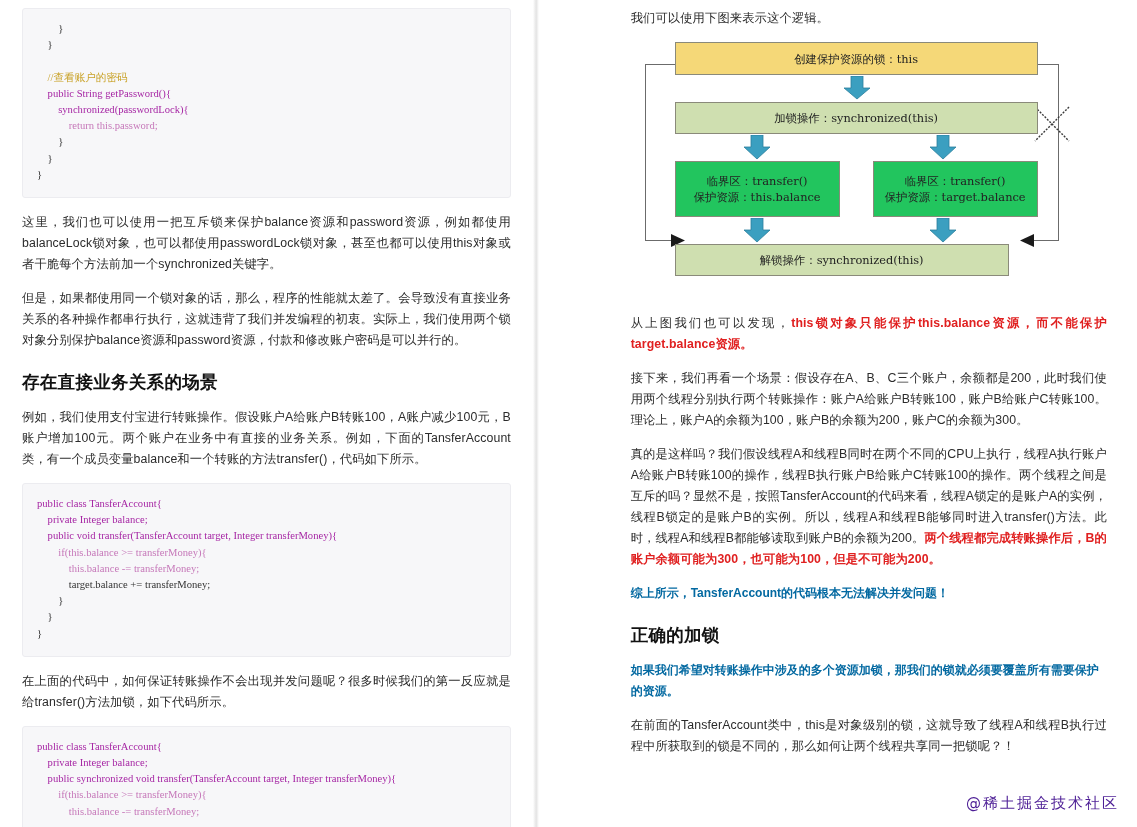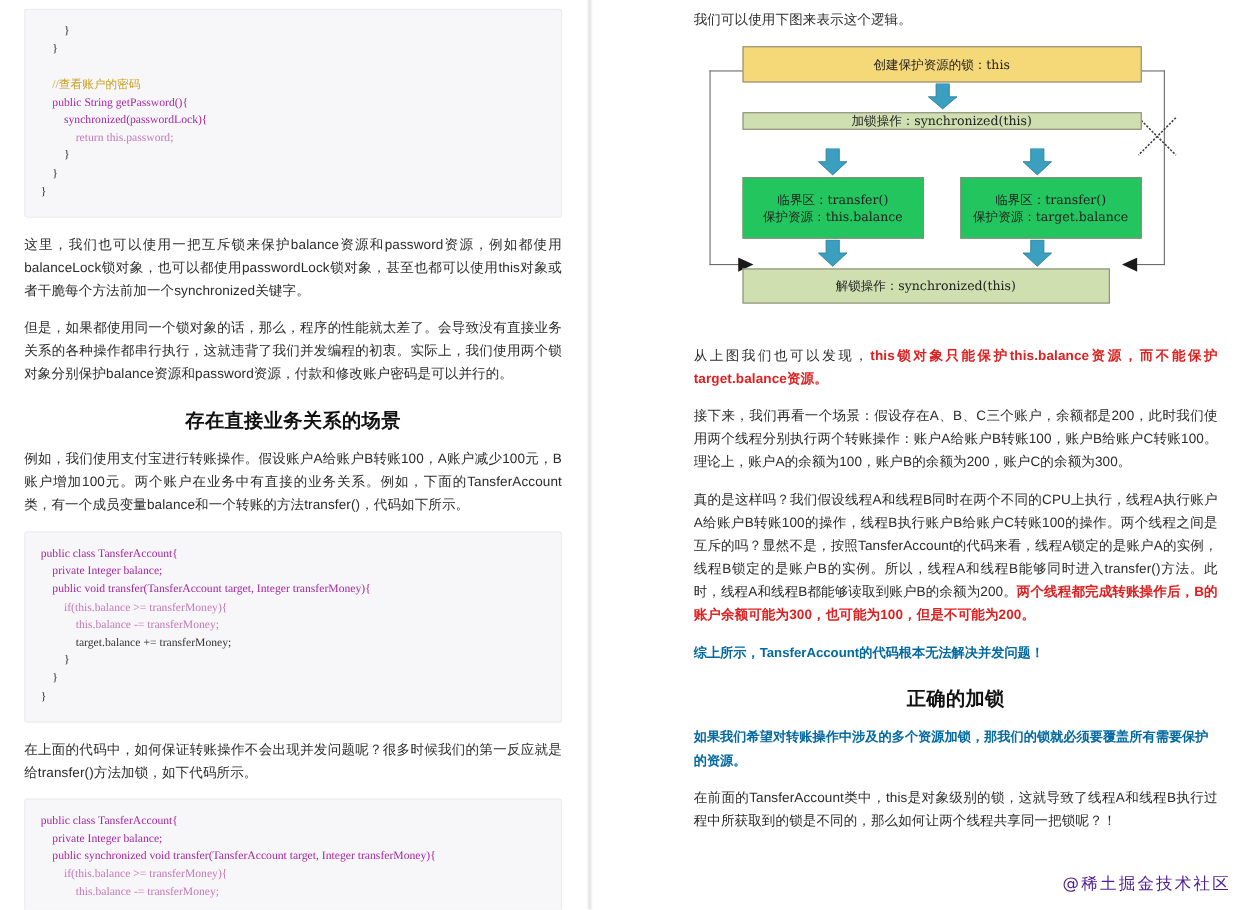--- a/index.html
+++ b/index.html
@@ -23,21 +23,20 @@
     color:#2b2b2b;
     letter-spacing:.1px;
     text-align:justify;
   }
   h3.heading{
     font-size:17.5px;
     font-weight:bold;
     margin:19px 0 13px 0;
     color:#111;
     letter-spacing:.3px;
-    text-align:center;
   }
   .red{color:#e02020;font-weight:bold;}
   .redline{color:#0369a1;font-weight:bold;font-size:12px;line-height:21px;margin:0 0 13px 0;}
 
   pre.code{
     background:#f7f7f9;
     border:1px solid #ececf0;
     border-radius:3px;
     margin:0 0 14px 0;
     padding:12px 14px 14px 14px;
@@ -143,21 +142,21 @@
         <line x1="3" y1="3" x2="37" y2="37" stroke="#3a3a3a" stroke-width="1.4" stroke-dasharray="2,1.4"></line>
         <line x1="37" y1="3" x2="3" y2="37" stroke="#3a3a3a" stroke-width="1.4" stroke-dasharray="2,1.4"></line>
       </svg>
 
       <div class="dbox b-yellow" style="left:30px;top:0px;width:363px;height:33px;">创建保护资源的锁：this</div>
 
       <svg style="position:absolute;left:198px;top:34px;" width="28" height="24">
         <polygon points="8,0 20,0 20,12 27,12 14,23 1,12 8,12" fill="#3b9fc0" stroke="#2b7f9c" stroke-width="0.8"></polygon>
       </svg>
 
-      <div class="dbox b-green" style="left:30px;top:60px;width:363px;height:16px;">加锁操作：synchronized(this)</div>
+      <div class="dbox b-green" style="left:30px;top:60px;width:363px;height:32px;">加锁操作：synchronized(this)</div>
 
       <svg style="position:absolute;left:98px;top:93px;" width="28" height="25">
         <polygon points="8,0 20,0 20,12 27,12 14,24 1,12 8,12" fill="#3b9fc0" stroke="#2b7f9c" stroke-width="0.8"></polygon>
       </svg>
       <svg style="position:absolute;left:284px;top:93px;" width="28" height="25">
         <polygon points="8,0 20,0 20,12 27,12 14,24 1,12 8,12" fill="#3b9fc0" stroke="#2b7f9c" stroke-width="0.8"></polygon>
       </svg>
 
       <div class="dbox b-pink" style="left:30px;top:119px;width:165px;height:56px;flex-direction:column;">
         <span>临界区：transfer()</span>

